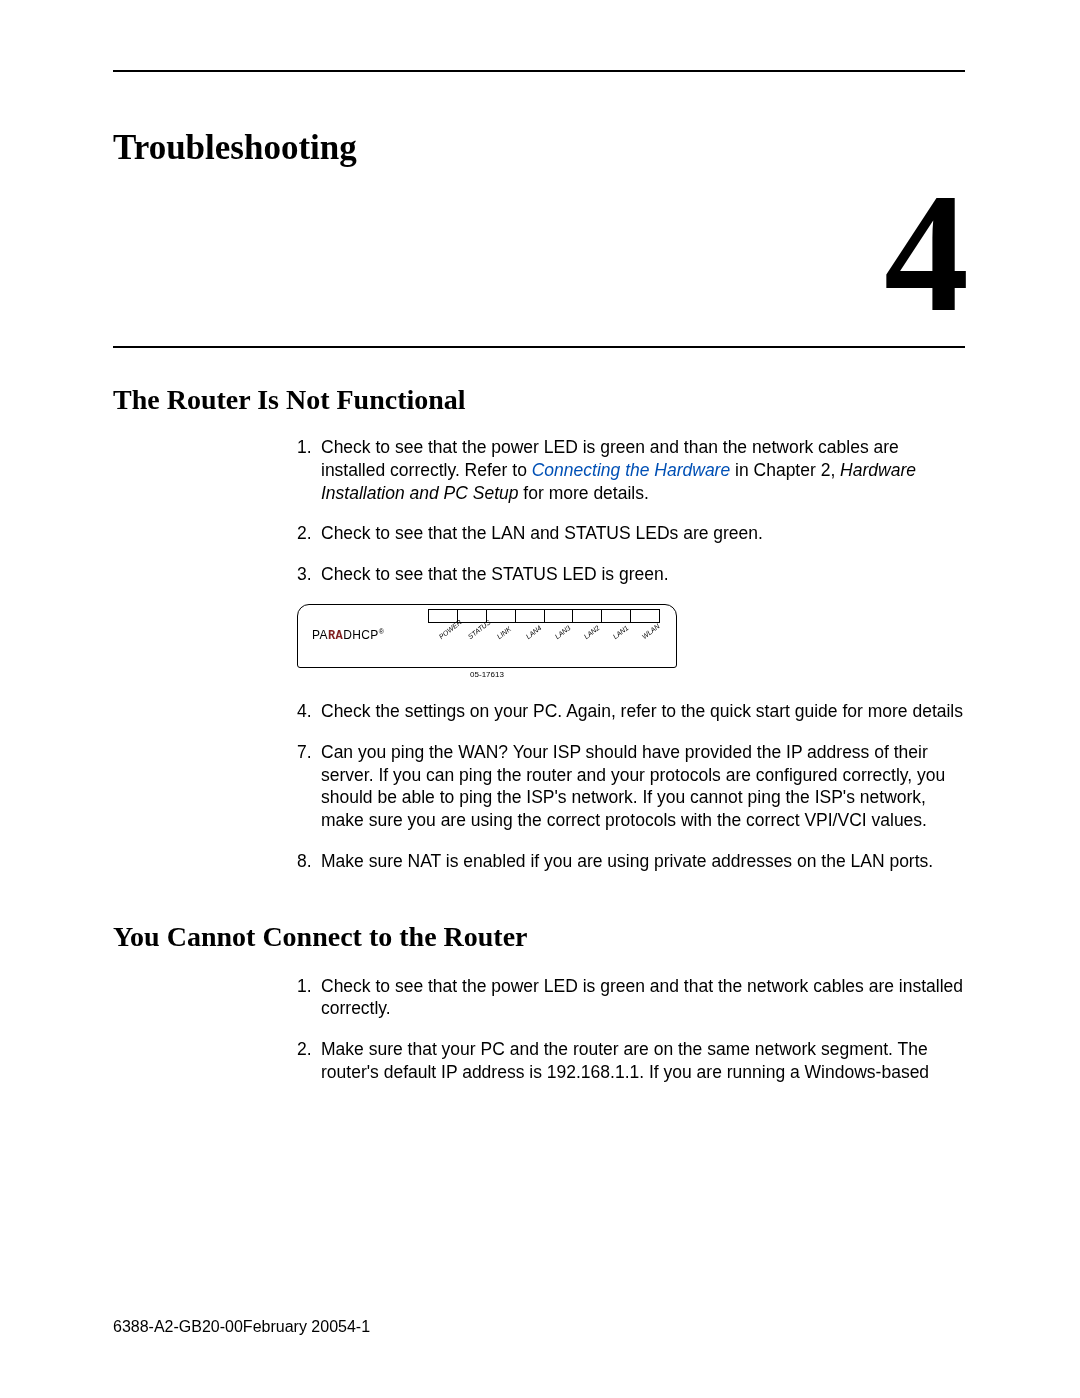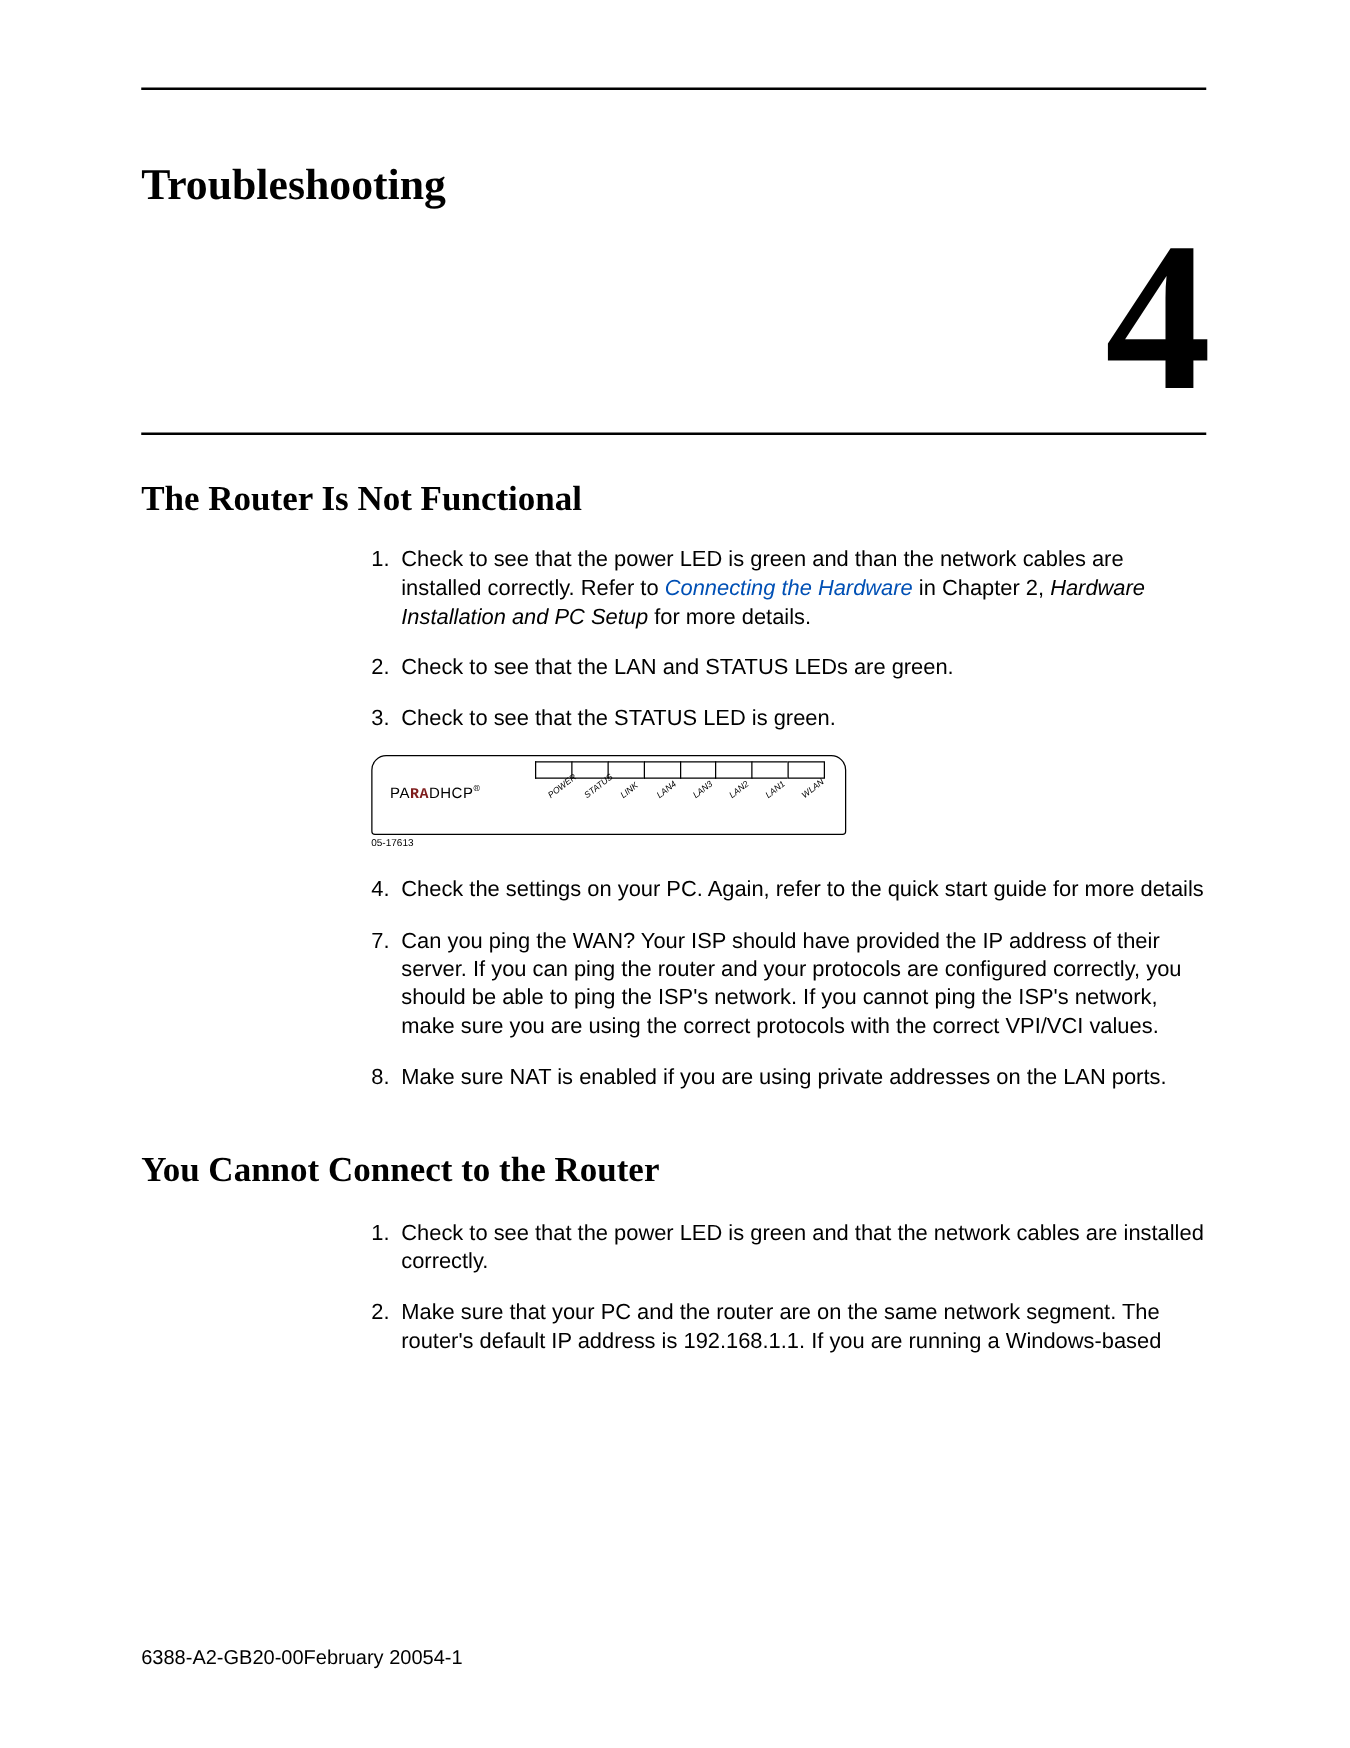--- a/index.html
+++ b/index.html
@@ -122,21 +122,21 @@
     transform: rotate(-38deg);
     transform-origin: left top;
     white-space: nowrap;
     position: relative;
     top: 11px;
     left: 2px;
     font-family: Arial, sans-serif;
   }
   .fig-num {
     font-size: 8px;
-    text-align: left;
+    text-align: center;
     width: 380px;
     margin-top: 2px;
     color:#000;
   }
   .footer {
     position: absolute;
     left: 113px;
     bottom: 62px;
     width: 852px;
     display: flex;

